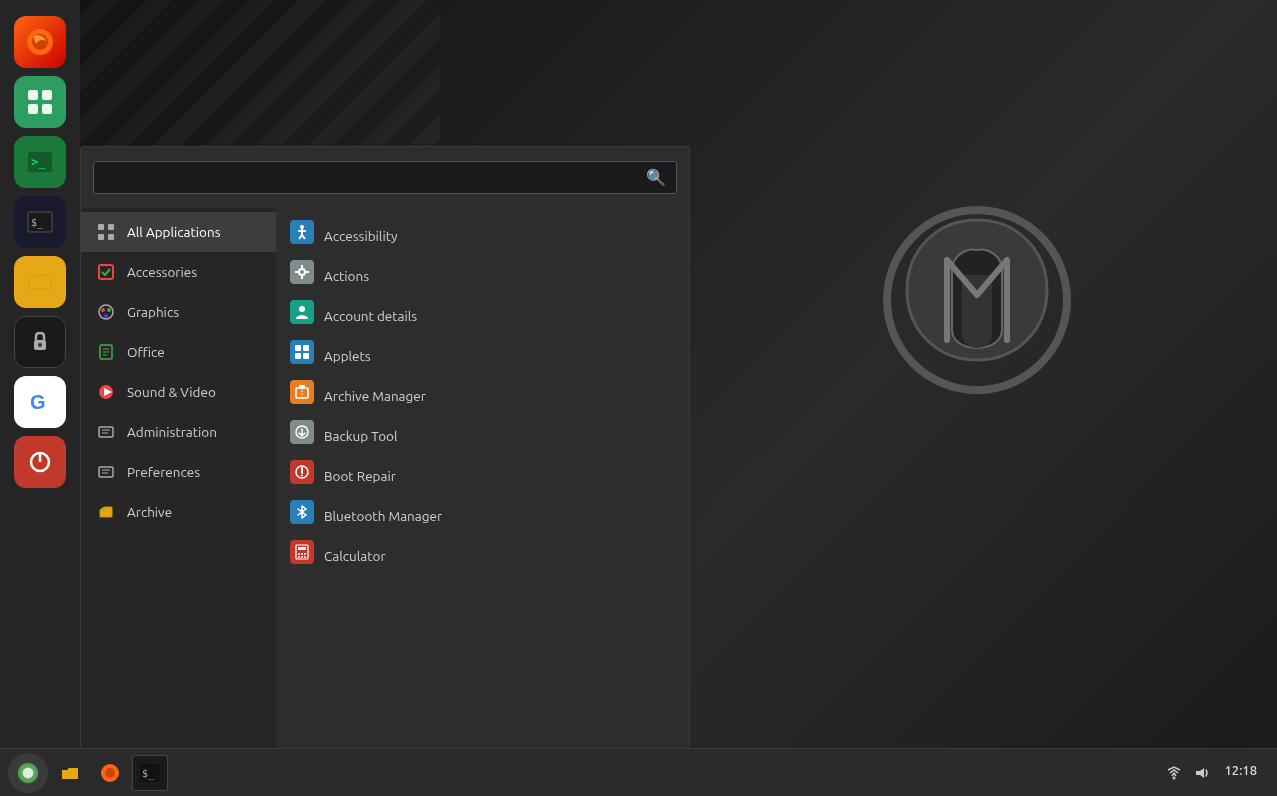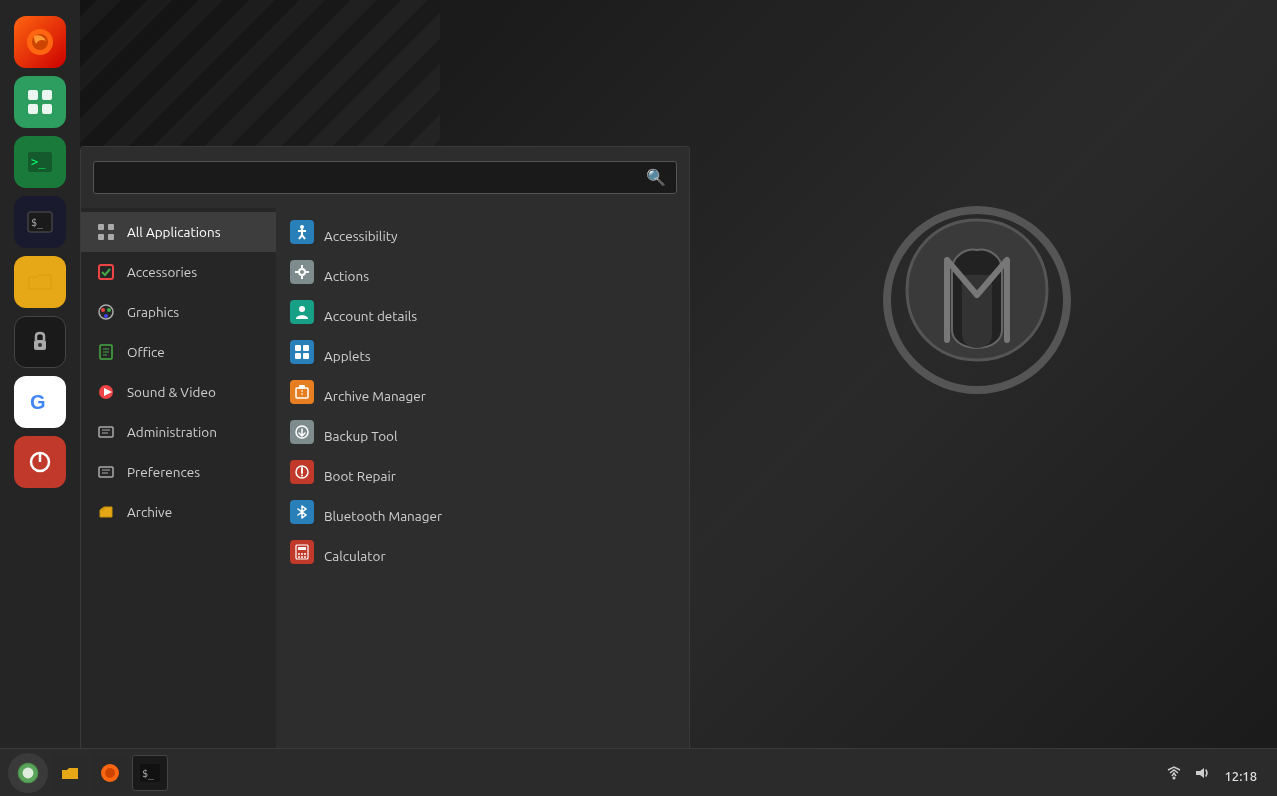--- a/index.html
+++ b/index.html
@@ -89,21 +89,21 @@
       height: 36px;
       border-radius: 4px;
       display: flex;
       align-items: center;
       justify-content: center;
       cursor: pointer;
     }
 
     .taskbar-tray {
       display: flex;
-      align-items: flex-end;
+      align-items: flex-start;
       gap: 8px;
       padding: 0 8px;
     }
 
     .tray-icon {
       width: 20px;
       height: 20px;
       display: flex;
       align-items: center;
       justify-content: center;

